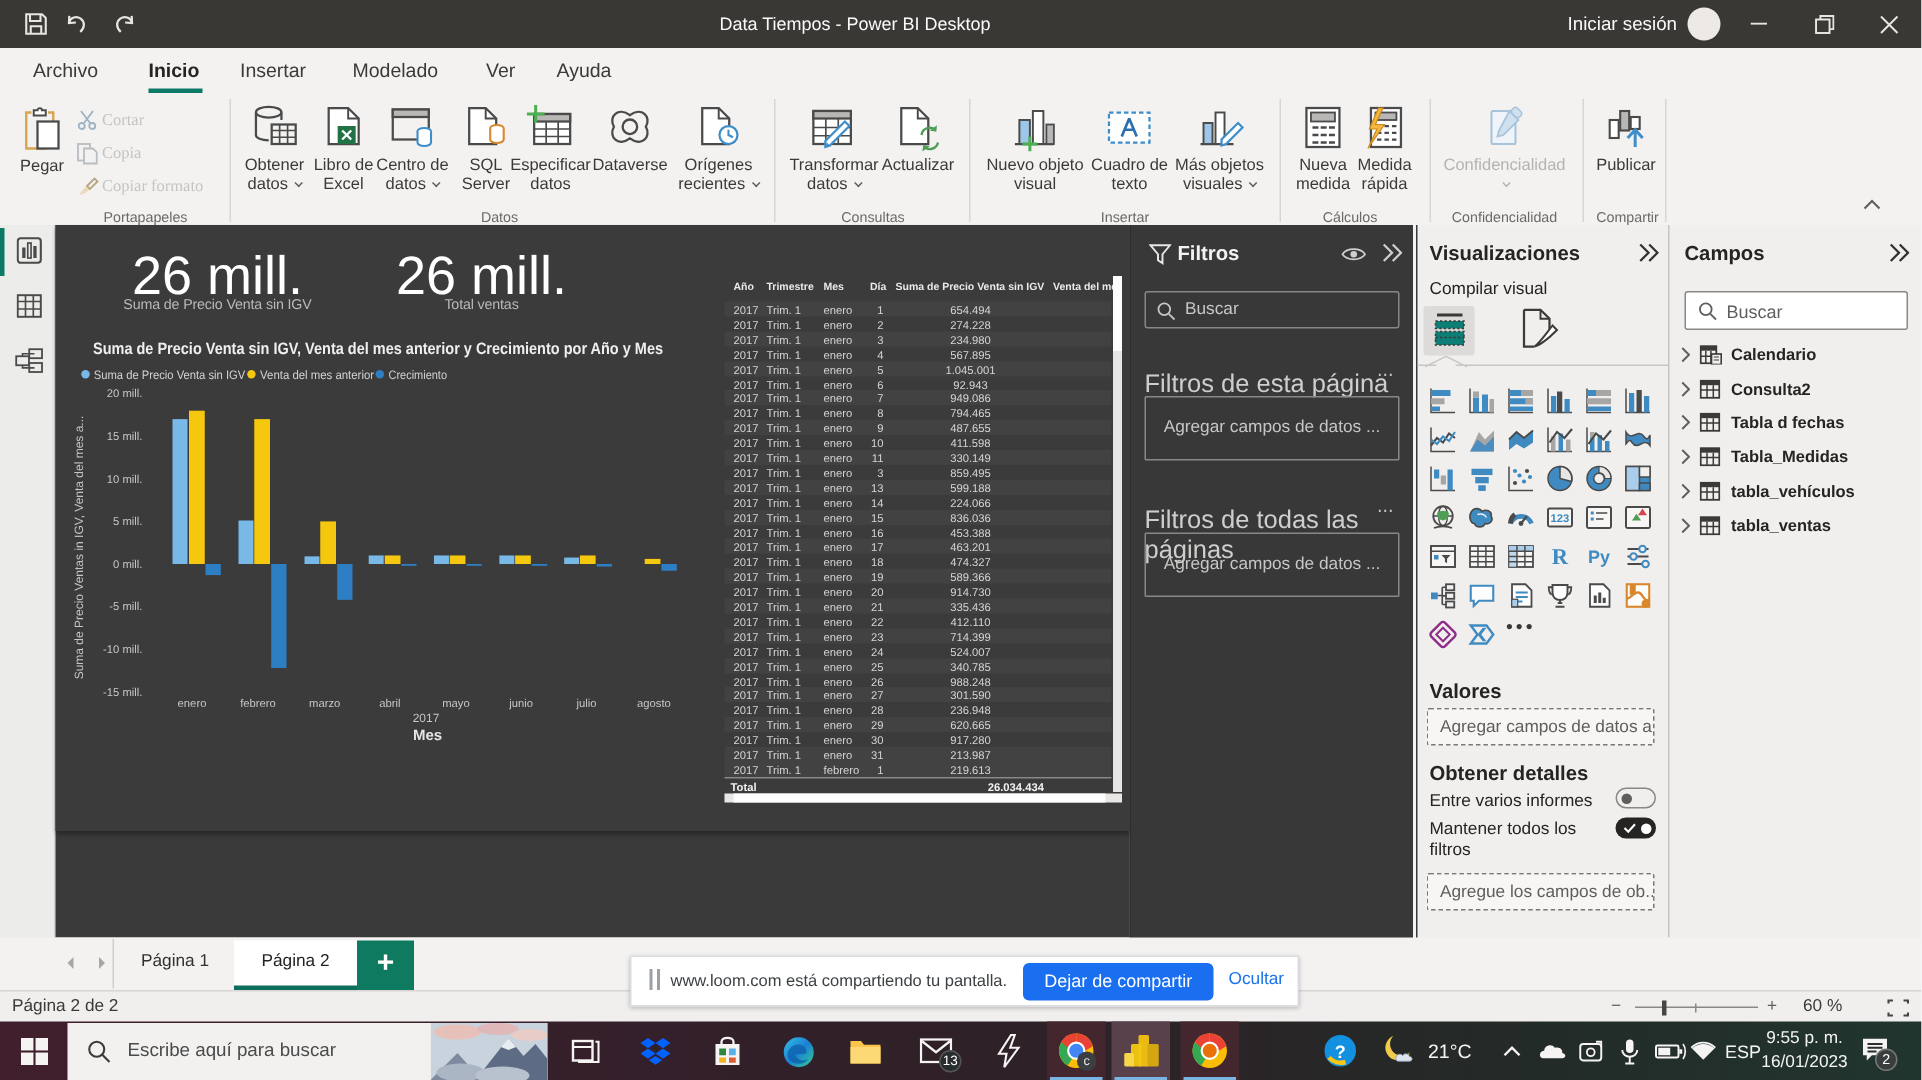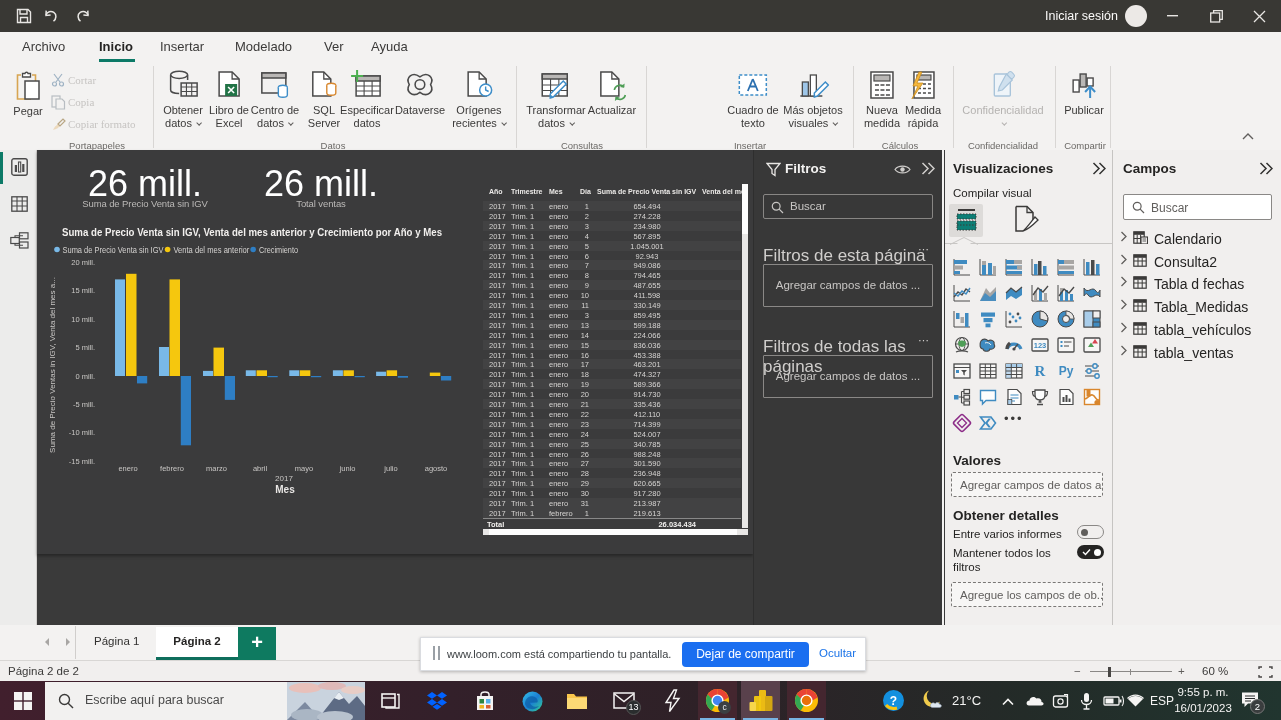--- a/index.html
+++ b/index.html
@@ -49,21 +49,21 @@
 .fsec { position:absolute; left:9px; font-size:17px; color:#d0cecc; }
 .fdots { position:absolute; right:12px; font-size:11px; color:#d0cecc; letter-spacing:1px; }
 
 
 #vizpanel { left:944px; top:150px; width:168px; height:508px; background:#f1efee; border-left:1px solid #3a3a3a; }
 .vtitle { position:absolute; font-weight:bold; font-size:13.5px; color:#252423; }
 .dashbox { position:absolute; border:1px dashed #7a7876; border-radius:2px; background:#f7f6f5; font-size:11.5px; color:#605e5c; white-space:nowrap; overflow:hidden; }
 
 
 #fieldspanel { left:1112px; top:150px; width:169px; height:508px; background:#f1efee; border-left:1px solid #c6c4c2; }
-.fielditem { position:absolute; left:6px; font-size:14px; color:#252423; white-space:nowrap; }
+.fielditem { position:absolute; left:6px; font-size:11px; color:#252423; white-space:nowrap;font-weight:bold; }
 
 
 #tabstrip { left:37px; top:625px; width:1244px; height:35px; background:#f3f2f1; }
 #statusbar { left:0; top:660px; width:1281px; height:21px; background:#f1efee; border-top:1px solid #d8d6d4; font-size:11.5px; color:#3b3a39; }
 
 
 #loom { left:420px; top:637px; width:446px; height:34px; background:#fff; border:1px solid #dadce0; box-shadow:0 1px 3px rgba(0,0,0,0.25); font-size:11.5px; color:#3c4043; }
 #loombtn { position:absolute; left:261px; top:4px; width:127px; height:25px; background:#1a6ef0; color:#fff; border-radius:4px; text-align:center; line-height:25px; font-size:12px; }
 
 
@@ -79,20 +79,21 @@
         <path d="M1.5 1.5 H12 L14.5 4 V14.5 H1.5 Z M4 1.5 V6 H11 V1.5 M4.5 14.5 V9.5 H11.5 V14.5" fill="none" stroke="#e8e6e3" stroke-width="1.4"></path>
       </svg>
     <svg class="abs" style="left:43px;top:8px" width="17" height="17" viewBox="0 0 17 17">
         <path d="M3 7 C4 3.5 8 2.5 10.8 4.4 C13.8 6.5 13.5 10.6 10.5 13.3" fill="none" stroke="#e8e6e3" stroke-width="1.5"></path>
         <path d="M3.2 2.6 L3 7.4 L7.6 7" fill="none" stroke="#e8e6e3" stroke-width="1.5"></path>
       </svg>
     <svg class="abs" style="left:74px;top:8px" width="17" height="17" viewBox="0 0 17 17">
         <path d="M14 7 C13 3.5 9 2.5 6.2 4.4 C3.2 6.5 3.5 10.6 6.5 13.3" fill="none" stroke="#e8e6e3" stroke-width="1.5"></path>
         <path d="M13.8 2.6 L14 7.4 L9.4 7" fill="none" stroke="#e8e6e3" stroke-width="1.5"></path>
       </svg>
+    <div class="ttl abs">Data Tiempos - Power BI Desktop</div>
     <div id="signin" class="abs">Iniciar sesión</div>
     <div id="avatar" class="abs"></div>
 
     <svg class="abs" style="left:1167px;top:15px" width="12" height="2">
         <rect width="11" height="1.4" fill="#e8e6e3"></rect>
       </svg>
     <svg class="abs" style="left:1210px;top:10px" width="13" height="13" viewBox="0 0 13 13">
         <rect x="0.7" y="3" width="9" height="9" fill="none" stroke="#e8e6e3" stroke-width="1.3"></rect>
         <path d="M3.6 3 V0.7 H12.3 V9.4 H9.8" fill="none" stroke="#e8e6e3" stroke-width="1.3"></path>
       </svg>
@@ -236,20 +237,30 @@
       <svg class="ric" width="29" height="31" viewBox="0 0 29 31">
           <path d="M3 2 H14 L21 9 V26 H3 Z" fill="#fff" stroke="#4a4a4a" stroke-width="1.5"></path>
           <path d="M14 2 V9 H21" fill="none" stroke="#4a4a4a" stroke-width="1.3"></path>
           <path d="M16.5 20 A5.5 5.5 0 0 1 26 17 M27.5 25 A5.5 5.5 0 0 1 18 27.5" fill="none" stroke="#4e9e56" stroke-width="1.6"></path>
           <path d="M26.8 13.5 L26.3 17.8 L22 17 Z" fill="#4e9e56"></path>
           <path d="M17 31 L17.7 26.6 L22 27.5 Z" fill="#4e9e56"></path>
         </svg>
       <span>Actualizar</span>
     </div>
 
+    <div class="rbtn" style="left:690px;top:8px">
+      <svg class="ric" width="32" height="31" viewBox="0 0 32 31">
+          <path d="M3 26 H29" stroke="#4a4a4a" stroke-width="1.5"></path>
+          <rect x="6" y="10" width="7" height="16" fill="#9ec6e8" stroke="#4a4a4a" stroke-width="1.3"></rect>
+          <rect x="15" y="4" width="7" height="22" fill="#fff" stroke="#4a4a4a" stroke-width="1.3"></rect>
+          <rect x="24" y="13" width="5" height="13" fill="#b9b7b5" stroke="#4a4a4a" stroke-width="1.2"></rect>
+          <path d="M13 21 V31 M8 26 H18" stroke="#4caf50" stroke-width="2"></path>
+        </svg>
+      <span>Nuevo objeto</span><br><span>visual</span>
+    </div>
 
     <div class="rbtn" style="left:753px;top:8px">
       <svg class="ric" width="31" height="31" viewBox="0 0 31 31">
           <rect x="2" y="5" width="27" height="20" fill="#fff" stroke="#3e8ec9" stroke-width="1.5" stroke-dasharray="3 2"></rect>
           <path d="M15.5 9 L10.5 21 M15.5 9 L20.5 21 M12 16.5 H19" fill="none" stroke="#2b70b0" stroke-width="1.8"></path>
         </svg>
       <span>Cuadro de</span><br><span>texto</span>
     </div>
 
     <div class="rbtn" style="left:813px;top:8px">
@@ -1001,21 +1012,21 @@
 
   <div id="tabstrip" class="abs">
     <svg class="abs" style="left:6px;top:12px" width="8" height="10" viewBox="0 0 8 10">
         <path d="M6 1 L2 5 L6 9 Z" fill="#a8a6a4"></path>
       </svg>
     <svg class="abs" style="left:27px;top:12px" width="8" height="10" viewBox="0 0 8 10">
         <path d="M2 1 L6 5 L2 9 Z" fill="#a8a6a4"></path>
       </svg>
     <div class="abs" style="left:38px;top:1px;width:1px;height:33px;background:#d0cecc"></div>
     <div class="abs" style="left:57px;top:10px;font-size:11.5px;color:#323130">Página 1</div>
-    <div class="abs" style="left:119px;top:2px;width:82px;height:33px;background:#fff;border-bottom:3px solid #0e6e5c;font-size:11.5px;color:#252423;text-align:center;line-height:29px;font-weight:bold">Página 2</div>
+    <div class="abs" style="left:119px;top:2px;width:82px;height:33px;background:#fff;border-bottom:3px solid #0e6e5c;font-size:11.5px;color:#252423;text-align:center;line-height:29px;font-weight:normal">Página 2</div>
     <div class="abs" style="left:201px;top:2px;width:38px;height:33px;background:#0e7a60;color:#fff;text-align:center;line-height:31px;font-size:20px;font-weight:bold">+</div>
   </div>
 
   <div id="statusbar" class="abs">
     <div class="abs" style="left:8px;top:4px">Página 2 de 2</div>
     <div class="abs" style="left:1074px;top:4px;color:#605e5c">−</div>
     <div class="abs" style="left:1090px;top:10px;width:82px;height:1px;background:#8a8886"></div>
     <div class="abs" style="left:1108px;top:6px;width:3px;height:10px;background:#484644"></div>
       <div class="abs" style="left:1130px;top:8px;width:1px;height:6px;background:#8a8886"></div>
     <div class="abs" style="left:1178px;top:4px;color:#605e5c">+</div>

